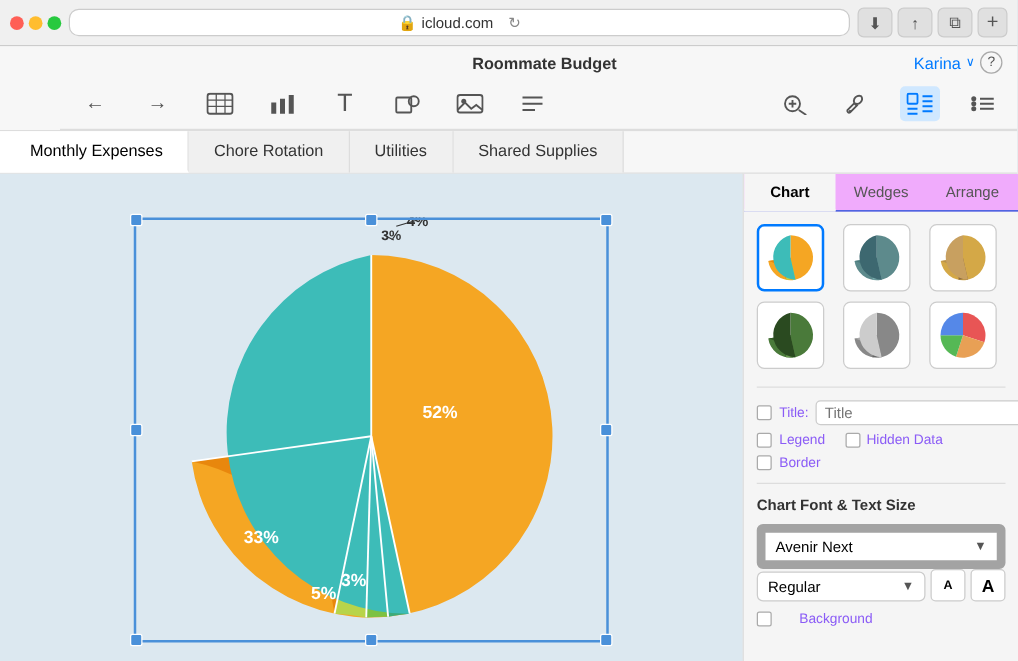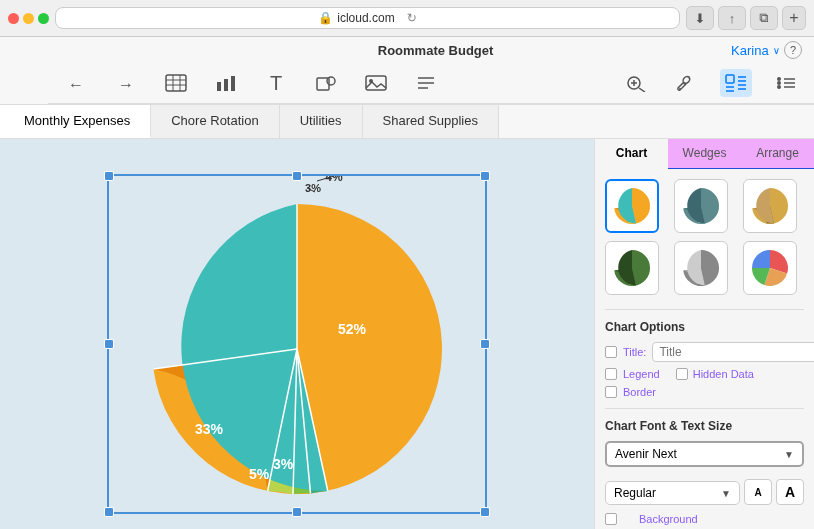--- a/index.html
+++ b/index.html
@@ -58,21 +58,21 @@
 
     .section-title { font-size: 12px; font-weight: 600; color: #333; margin-bottom: 8px; }
     .option-row { display: flex; align-items: center; gap: 6px; margin-bottom: 6px; }
     .checkbox { width: 12px; height: 12px; border: 1px solid #aaa; border-radius: 2px; background: white; flex-shrink: 0; }
     .option-label { font-size: 11px; color: #8b5cf6; }
     .title-input { flex: 1; border: 1px solid #ccc; border-radius: 4px; padding: 2px 6px; font-size: 12px; color: #aaa; background: white; }
 
     .divider { height: 1px; background: #ddd; margin: 10px 0; }
 
     .font-section-title { font-size: 12px; font-weight: 600; color: #333; margin-bottom: 8px; }
-    .dropdown { width: 100%; border: 2px solid #a3a3a3; border-radius: 5px; padding: 4px 8px; font-size: 12px; background: white; display: flex; align-items: center; justify-content: space-between; cursor: pointer; margin-bottom: 12px; }
+    .dropdown { width: 100%; border: 7px solid #a3a3a3; border-radius: 5px; padding: 4px 8px; font-size: 12px; background: white; display: flex; align-items: center; justify-content: space-between; cursor: pointer; margin-bottom: 0; }
     .dropdown-arrow { font-size: 10px; color: #555; }
 
     .font-size-row { display: flex; align-items: flex-end; gap: 4px; }
     .font-size-dropdown { flex: 1; border: 1px solid #ccc; border-radius: 5px; padding: 4px 8px; font-size: 12px; background: white; display: flex; align-items: center; justify-content: space-between; cursor: pointer; }
     .font-size-btn { width: 28px; height: 26px; border: 1px solid #ccc; border-radius: 4px; background: white; display: flex; align-items: center; justify-content: center; font-size: 11px; cursor: pointer; font-weight: 600; }
 
     .background-row { display: flex; align-items: center; gap: 22px; margin-top: 8px; }
 
     
     .pie-label { font-size: 14px; font-weight: 700; fill: white; }
@@ -322,21 +322,20 @@
               <path d="M0,0 L17.1,5.6 A18,18 0 0,1 -5.6,17.1 Z" fill="#E8A055"></path>
               <path d="M0,0 L-5.6,17.1 A18,18 0 0,1 -18,0 Z" fill="#55B855"></path>
               <path d="M0,0 L-18,0 A18,18 0 0,1 0,-18 Z" fill="#5588E8"></path>
             </g>
           </svg>
         </div>
       </div>
 
       <div class="divider"></div>
 
-      <div class="section-title">Chart Options</div>
 
       <div class="option-row">
         <div class="checkbox"></div>
         <span class="option-label">Title:</span>
         <input class="title-input" type="text" placeholder="Title" style="">
       </div>
 
       <div class="option-row">
         <div class="checkbox"></div>
         <span class="option-label">Legend</span>

